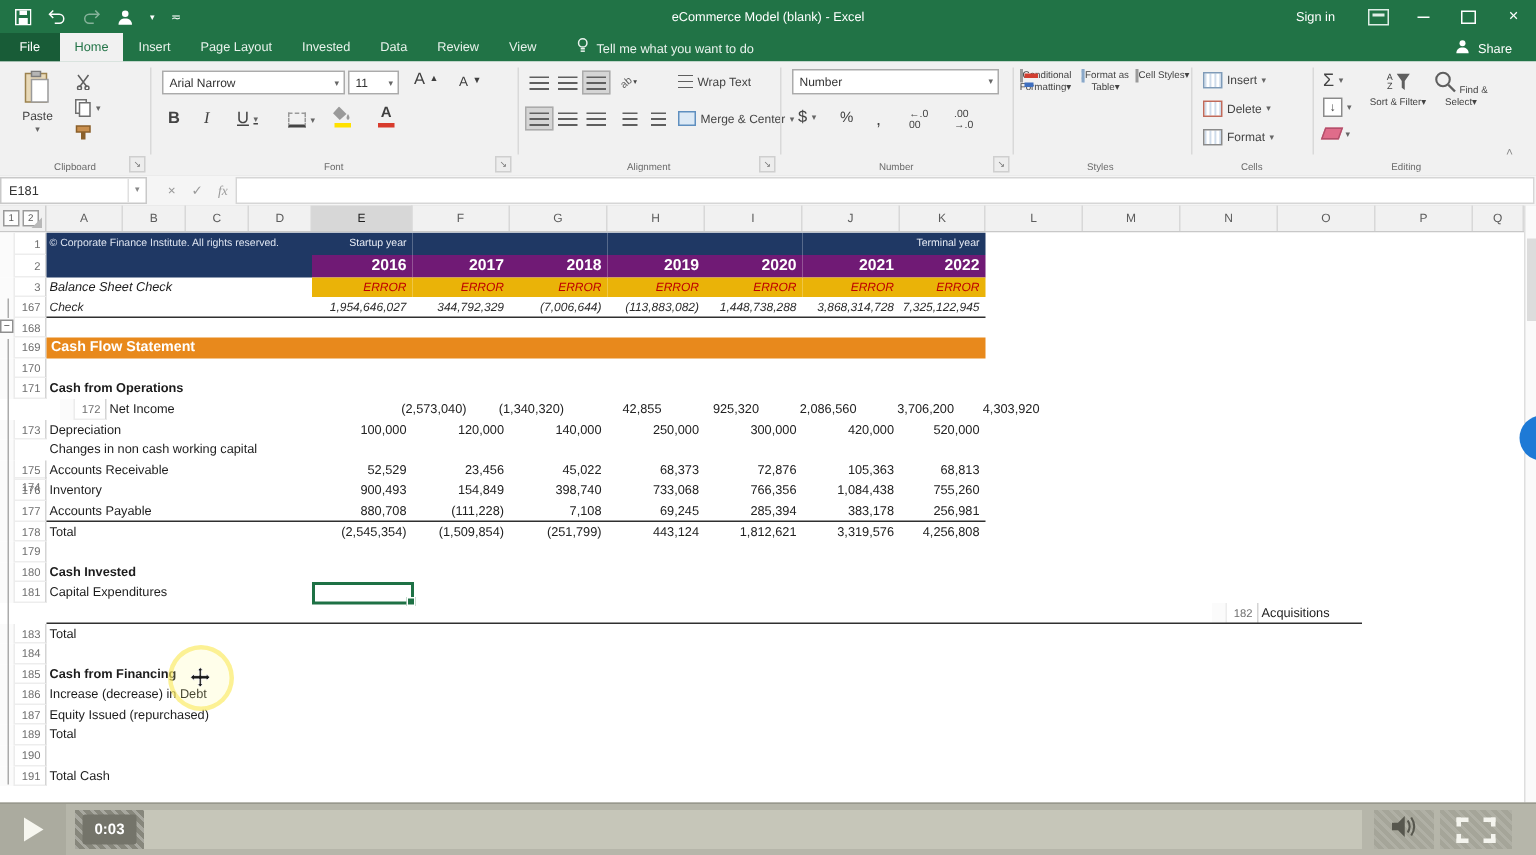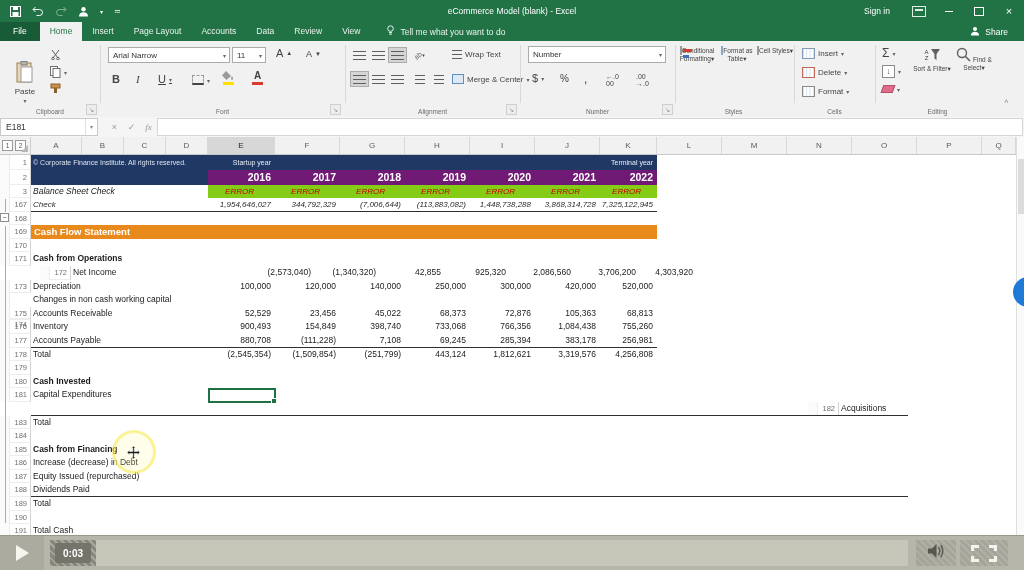--- a/index.html
+++ b/index.html
@@ -75,21 +75,21 @@
   .gut{width:10px;background:#fbfbfb;border-right:1px solid #ececec;box-sizing:border-box;flex:none;}
   .rnum{width:21px;flex:none;text-align:right;padding-right:3px;font-size:7.5px;color:#6f6f6f;
         border-right:1px solid #d4d4d4;border-bottom:1px solid #ededed;box-sizing:border-box;}
   .rlabel{width:177px;flex:none;font-size:8.5px;color:#1c1c1c;padding-left:2px;box-sizing:border-box;white-space:nowrap;overflow:visible;}
   .cell{flex:none;text-align:right;font-size:8.5px;color:#222;padding-right:4px;box-sizing:border-box;white-space:nowrap;}
   .t-navy .rlabel{background:#1f3864;color:#dde4f0;font-size:7px;}
   .t-navy .cell{background:#1f3864;color:#e8edf6;font-size:7px;}
   .t-years .rlabel{background:#1f3864;}
   .t-years .cell{background:#701a75;color:#fff;font-weight:bold;font-size:10.5px;}
   .t-error .rlabel{font-style:italic;}
-  .t-error .cell{background:#84cc16;color:#be0000;font-style:italic;text-align:center;font-size:8px;}
+  .t-error .cell{background:#eab308;color:#be0000;font-style:italic;text-align:right;font-size:8px;}
   .t-check .rlabel,.t-check .cell{font-style:italic;font-size:8px;color:#2a2a2a;}
   .t-bold .rlabel{font-weight:bold;}
   .band{flex:none;width:626px;background:#e8891c;color:#fff;font-weight:bold;font-size:9.5px;padding-left:3px;box-sizing:border-box;}
   .rule{position:absolute;left:31px;bottom:0;height:1px;background:#2f2f2f;}
   .rule.short{width:626px;}
   .rule.long{width:877px;}
   
   .selcell{position:absolute;left:208px;top:388px;width:68px;height:15px;border:2px solid #1e7145;box-sizing:border-box;background:transparent;}
   .selcell:after{content:"";position:absolute;right:-3px;bottom:-3px;width:4px;height:4px;background:#1e7145;border:1px solid #fff;}
   .outline-line{position:absolute;width:1px;background:#ababab;}
@@ -169,21 +169,21 @@
         </div>
     </div>
   </div>
 
   <div class="tabrow">
     <div style="display:flex">
         <div class="rtab file">File</div>
         <div class="rtab active">Home</div>
         <div class="rtab">Insert</div>
         <div class="rtab">Page Layout</div>
-        <div class="rtab">Accounts</div>
+        <div class="rtab">Invested</div>
         <div class="rtab">Data</div>
         <div class="rtab">Review</div>
         <div class="rtab">View</div>
       </div>
     <div class="tellme">
       <span><svg width="9" height="11" viewBox="0 0 9 11">
             <circle cx="4.5" cy="3.6" r="2.8" fill="none" stroke="#eaf3ee"></circle>
             <rect x="3.1" y="7" width="2.8" height="1" fill="#eaf3ee"></rect>
             <rect x="3.1" y="8.6" width="2.8" height="1" fill="#eaf3ee"></rect>
           </svg></span>
@@ -193,21 +193,21 @@
       <span><svg width="10" height="10" viewBox="0 0 11 11">
             <circle cx="5.5" cy="3.2" r="2.2" fill="#fff"></circle>
             <path d="M1 10.5 C1 7.6 3 6.3 5.5 6.3 S10 7.6 10 10.5 Z" fill="#fff"></path>
           </svg></span>
       <span>Share</span>
     </div>
   </div>
 
   <div class="ribbon">
 
-    <div class="rbtn" style="left:10px;top:20px;flex-direction:column;gap:1px;width:30px">
+    <div class="rbtn" style="left:10px;top:6px;flex-direction:column;gap:1px;width:30px">
       <span><svg width="18" height="23" viewBox="0 0 18 23">
             <rect x="1" y="2" width="14" height="19" fill="#e8d9b8" stroke="#9c824e"></rect>
             <rect x="5" y="0.5" width="6" height="3.5" fill="#b5b5b5" stroke="#7c7c7c"></rect>
             <rect x="5" y="6" width="11" height="15" fill="#fff" stroke="#9a9a9a"></rect>
           </svg></span>
       <span>Paste</span>
       <span class="car">▾</span>
     </div>
     <div class="rbtn" style="left:50px;top:8px">
         <svg width="11" height="11" viewBox="0 0 11 11">
@@ -607,26 +607,20 @@
         <div class="rnum" style="line-height: 13.6px;">186</div>
         <div class="rlabel">Increase (decrease) in Debt</div>
       </div>
       <div class="grow t-data" style="height: 13.6px; line-height: 13.6px;">
         <div class="gut"></div>
         <div class="rnum" style="line-height: 13.6px;">187</div>
         <div class="rlabel">Equity Issued (repurchased)</div>
       </div>
       <div class="grow t-data" style="height: 13.6px; line-height: 13.6px;">
         <div class="gut"></div>
-        <div class="rnum" style="line-height: 13.6px;">188</div>
-        <div class="rlabel">Dividends Paid</div>
-        <div class="rule long"></div>
-      </div>
-      <div class="grow t-data" style="height: 13.6px; line-height: 13.6px;">
-        <div class="gut"></div>
         <div class="rnum" style="line-height: 13.6px;">189</div>
         <div class="rlabel">Total</div>
       </div>
       <div class="grow t-blank" style="height: 13.6px; line-height: 13.6px;">
         <div class="gut"></div>
         <div class="rnum" style="line-height: 13.6px;">190</div>
         <div class="rlabel"></div>
       </div>
       <div class="grow t-data" style="height: 13.6px; line-height: 13.6px;">
         <div class="gut"></div>

